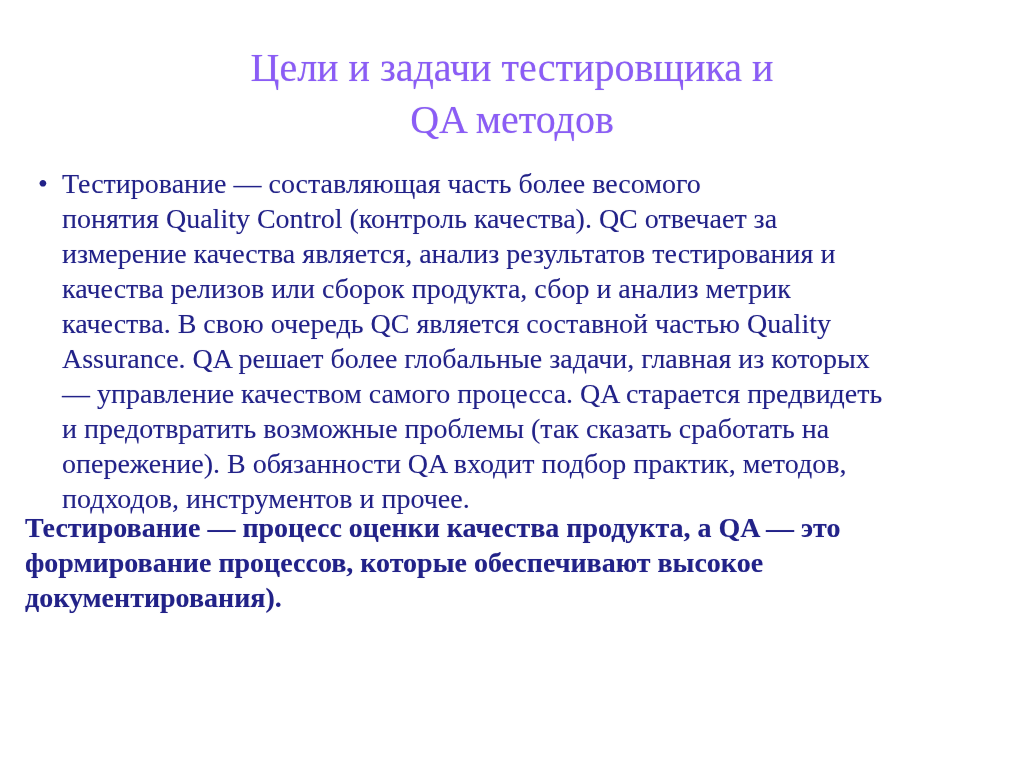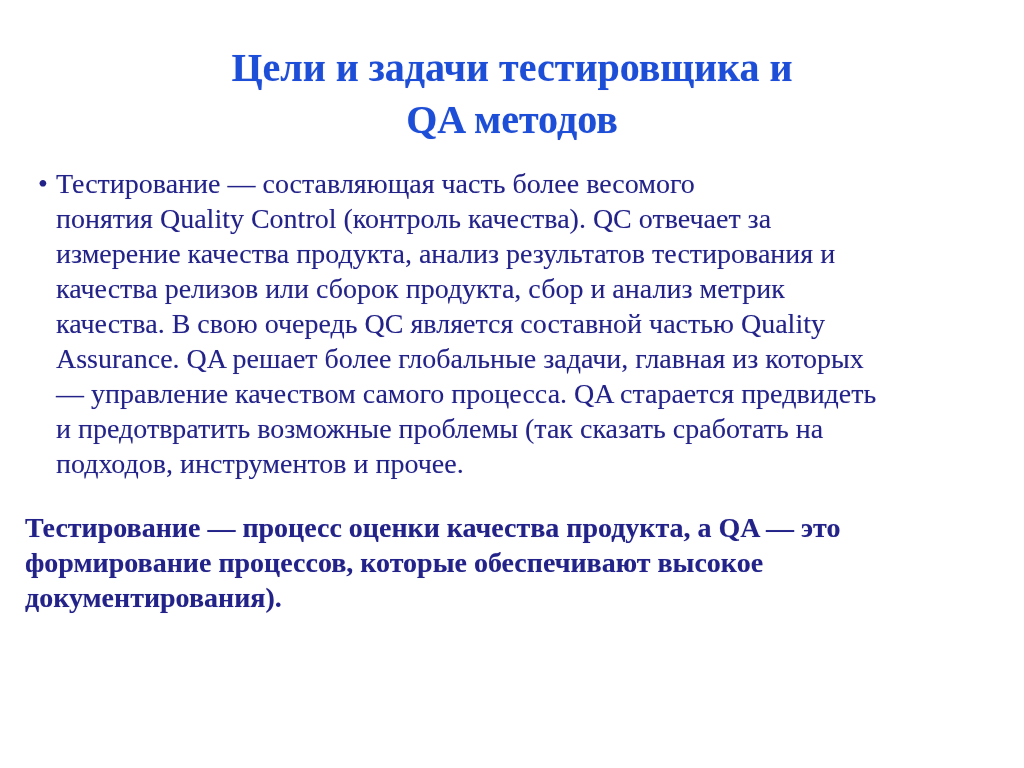--- a/index.html
+++ b/index.html
@@ -17,23 +17,23 @@
     color: #222288;
   }
   .slide-title {
     position: absolute;
     top: 42px;
     left: 0;
     width: 100%;
     margin: 0;
     text-align: center;
     font-size: 40px;
-    font-weight: bold;
+    font-weight: normal;
     line-height: 52px;
-    color: #1d4ed8;
+    color: #8b5cf6;
     text-shadow: 0 0 1px rgba(110,110,180,0.45);
   }
   .title-line { display: block; }
   .bullet-marker {
     position: absolute;
     left: 38px;
     top: 166px;
     font-size: 28px;
     line-height: 35px;
     color: #222288;
@@ -43,21 +43,21 @@
     margin: 0;
   }
   .para .line {
     font-size: 28px;
     line-height: 35px;
     white-space: nowrap;
     text-shadow: 0 0 1px rgba(110,110,180,0.4);
   }
   .para-bullet {
     top: 166px;
-    left: 56px;
+    left: 62px;
   }
   .para-bold {
     top: 510px;
     left: 25px;
     font-weight: bold;
   }
   .para-bold .line.indented {
   }
 </style>
 </head>
@@ -68,26 +68,27 @@
   <h1 class="slide-title">
     <span class="title-line">Цели и задачи тестировщика и</span>
     <span class="title-line">QA методов</span>
   </h1>
 
   <span class="bullet-marker">•</span>
 
   <div class="para para-bullet">
     <div class="line">Тестирование — составляющая часть более весомого</div>
     <div class="line">понятия Quality Control (контроль качества). QC отвечает за</div>
-    <div class="line">измерение качества продукта, анализ результатов тестирования и</div>
+    <div class="line">измерение качества является, анализ результатов тестирования и</div>
     <div class="line">качества релизов или сборок продукта, сбор и анализ метрик</div>
     <div class="line">качества. В свою очередь QC является составной частью Quality</div>
     <div class="line">Assurance. QA решает более глобальные задачи, главная из которых</div>
     <div class="line">— управление качеством самого процесса. QA старается предвидеть</div>
     <div class="line">и предотвратить возможные проблемы (так сказать сработать на</div>
+    <div class="line">опережение). В обязанности QA входит подбор практик, методов,</div>
     <div class="line">подходов, инструментов и прочее.</div>
   </div>
 
   <div class="para para-bold">
     <div class="line">Тестирование — процесс оценки качества продукта, а QA — это</div>
     <div class="line indented">формирование процессов, которые обеспечивают высокое</div>
     <div class="line indented">документирования).</div>
   </div>
 
 </div>

